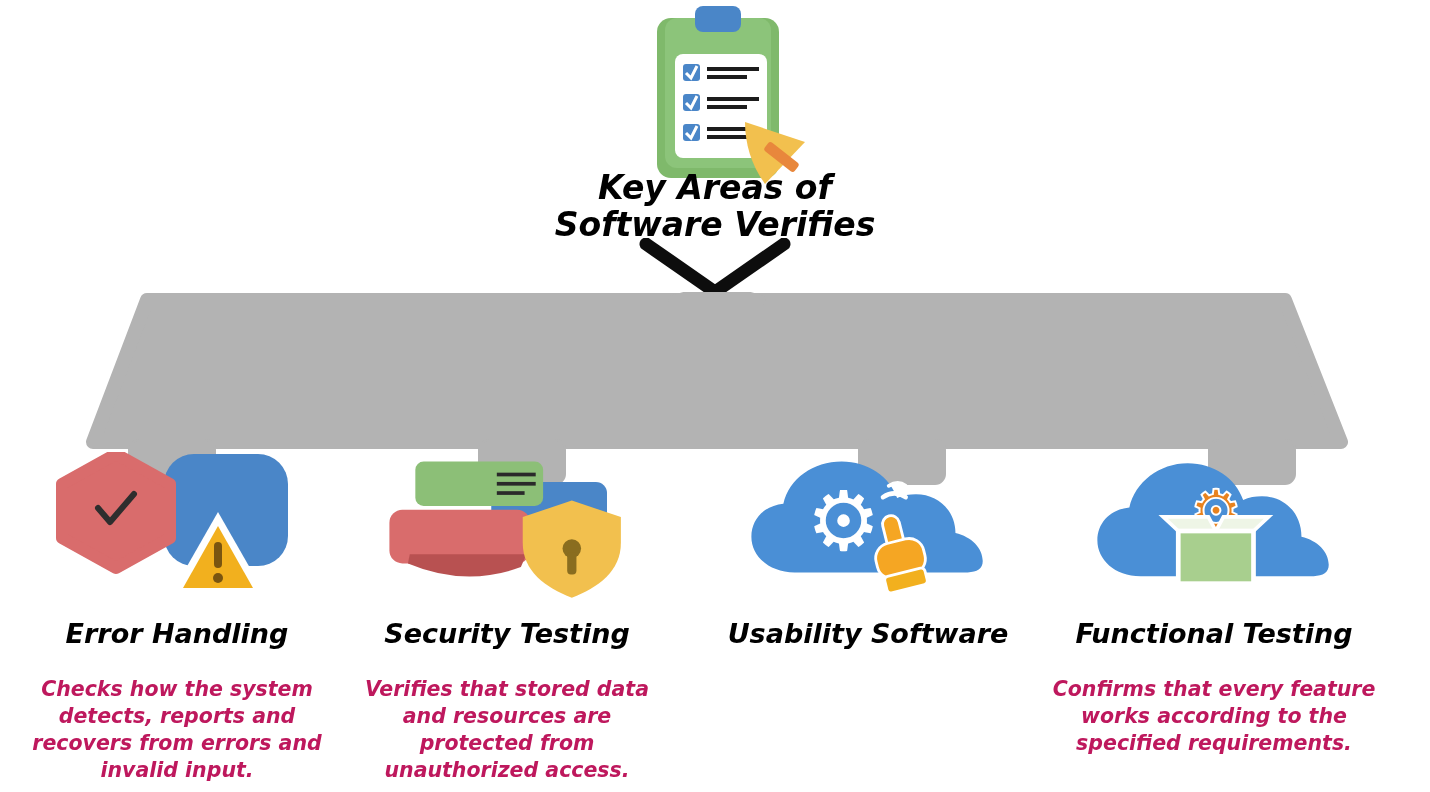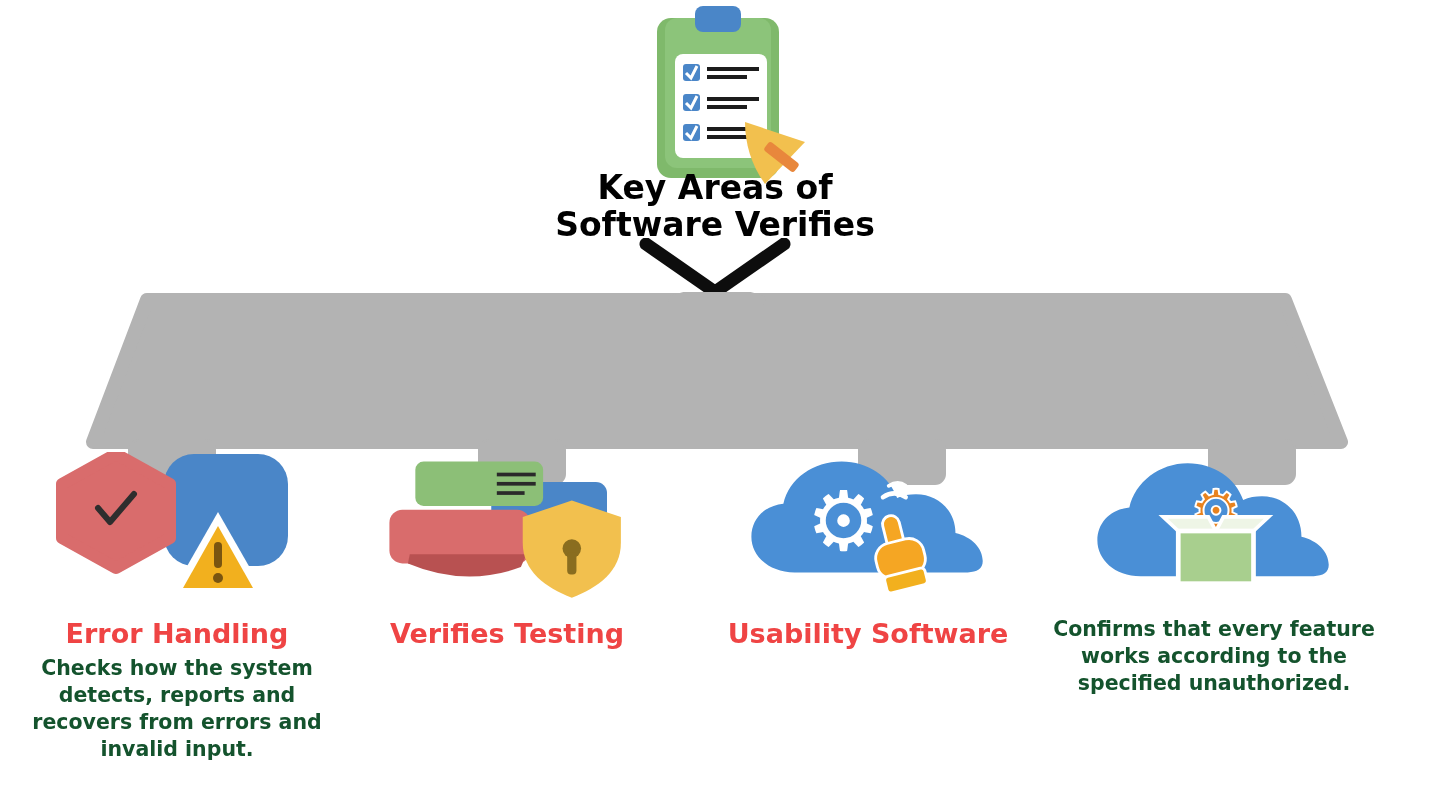--- a/index.html
+++ b/index.html
@@ -2,42 +2,43 @@
 <html><head>
 <meta charset="utf-8">
 <style>
   html,body{margin:0;padding:0;background:#ffffff;}
   .canvas{
     position:relative;
     width:1430px;height:792px;
     background:#ffffff;
     font-family:"DejaVu Sans","Liberation Sans",sans-serif;
     overflow:hidden;
+    font-style:italic;
   }
   .abs{position:absolute;}
   .root-icon{left:595px;top:6px;width:240px;height:178px;}
   .root-title{
     left:455px;top:170px;width:520px;
     text-align:center;color:#000;
     font-weight:bold;font-size:33px;line-height:1.12;
   }
   .root-chevron{left:638px;top:238px;width:154px;height:62px;}
   .bracket{left:83px;top:292px;width:1268px;height:200px;}
   .node{top:452px;display:flex;flex-direction:column;align-items:center;}
   .node-1{left:18px;width:318px;}
   .node-2{left:348px;width:318px;}
   .node-3{left:700px;width:336px;}
   .node-4{left:1046px;width:336px;}
   .node-icon{width:250px;height:158px;flex:0 0 auto;}
   .node-heading{
-    margin-top:8px;text-align:center;color:#ef4444;
+    margin-top:8px;text-align:center;color:#000000;
     font-weight:bold;font-size:27px;line-height:1.15;
   }
   .node-desc{
-    margin-top:6px;text-align:center;color:#14532d;
+    margin-top:27px;text-align:center;color:#be185d;
     font-weight:bold;font-size:20.5px;line-height:1.32;
   }
   svg{display:block;}
 </style>
 </head>
 <body>
 
 <div class="canvas">
 
   <div class="abs root-icon">
@@ -121,21 +122,22 @@
         <rect x="124" y="16" width="42" height="4" fill="#2a2a2a"></rect>
         <rect x="124" y="26" width="42" height="4" fill="#2a2a2a"></rect>
         <rect x="124" y="36" width="30" height="4" fill="#2a2a2a"></rect>
         <rect x="8" y="56" width="152" height="58" rx="14" fill="#d96c6c"></rect>
         <path d="M28 114 Q90 140 150 118 L156 104 L30 104 Z" fill="#b85151"></path>
         <path d="M205 46 L258 64 L258 92 C258 122 234 140 205 151 C176 140 152 122 152 92 L152 64 Z" fill="#f2c04e"></path>
         <circle cx="205" cy="98" r="10" fill="#8a6d1f"></circle>
         <rect x="200" y="102" width="10" height="24" rx="4" fill="#8a6d1f"></rect>
       </svg>
     </div>
-    <div class="node-heading">Verifies Testing</div>
+    <div class="node-heading">Security Testing</div>
+    <div class="node-desc">Verifies that stored data and resources are protected from unauthorized access.</div>
   </div>
 
   <div class="abs node node-3">
     <div class="node-icon">
       <svg width="250" height="158" viewBox="0 0 260 168">
         <path d="M52 128 C24 128 6 110 6 90 C6 71 20 57 40 55 C46 28 72 10 102 10 C130 10 153 26 161 49 C167 46 174 45 181 45 C205 45 223 63 223 86 C240 90 252 102 252 116 C252 124 246 128 236 128 Z" fill="#4a8fd6"></path>
         <text x="104" y="104" font-size="88" fill="#ffffff" text-anchor="middle" font-family="DejaVu Sans, sans-serif">⚙</text>
         <path d="M146 48 q12 -8 24 0" stroke="#ffffff" stroke-width="5" fill="none" stroke-linecap="round"></path>
         <path d="M152 36 q10 -6 18 0" stroke="#ffffff" stroke-width="4" fill="none" stroke-linecap="round"></path>
         <g transform="translate(128,74) rotate(-14)">
@@ -153,16 +155,17 @@
       <svg width="250" height="158" viewBox="0 0 260 168">
         <path d="M52 132 C24 132 6 114 6 94 C6 75 20 61 40 59 C46 32 72 12 102 12 C130 12 153 28 161 51 C167 48 174 47 181 47 C205 47 223 65 223 90 C240 94 252 106 252 120 C252 128 246 132 236 132 Z" fill="#4a8fd6"></path>
         <text x="132" y="84" font-size="62" fill="#e8821e" stroke="#ffffff" stroke-width="2" text-anchor="middle" font-family="DejaVu Sans, sans-serif">⚙</text>
         <g transform="translate(92,84)">
           <polygon points="0,0 -16,-15 32,-15 40,0" fill="#eef5e6" stroke="#ffffff" stroke-width="4"></polygon>
           <polygon points="80,0 96,-15 48,-15 40,0" fill="#eef5e6" stroke="#ffffff" stroke-width="4"></polygon>
           <rect x="0" y="0" width="80" height="56" fill="#a8cf8e" stroke="#ffffff" stroke-width="5"></rect>
         </g>
       </svg>
     </div>
-    <div class="node-desc">Confirms that every feature works according to the specified unauthorized.</div>
+    <div class="node-heading">Functional Testing</div>
+    <div class="node-desc">Confirms that every feature works according to the specified requirements.</div>
   </div>
 
 </div>
 
 </body></html>

